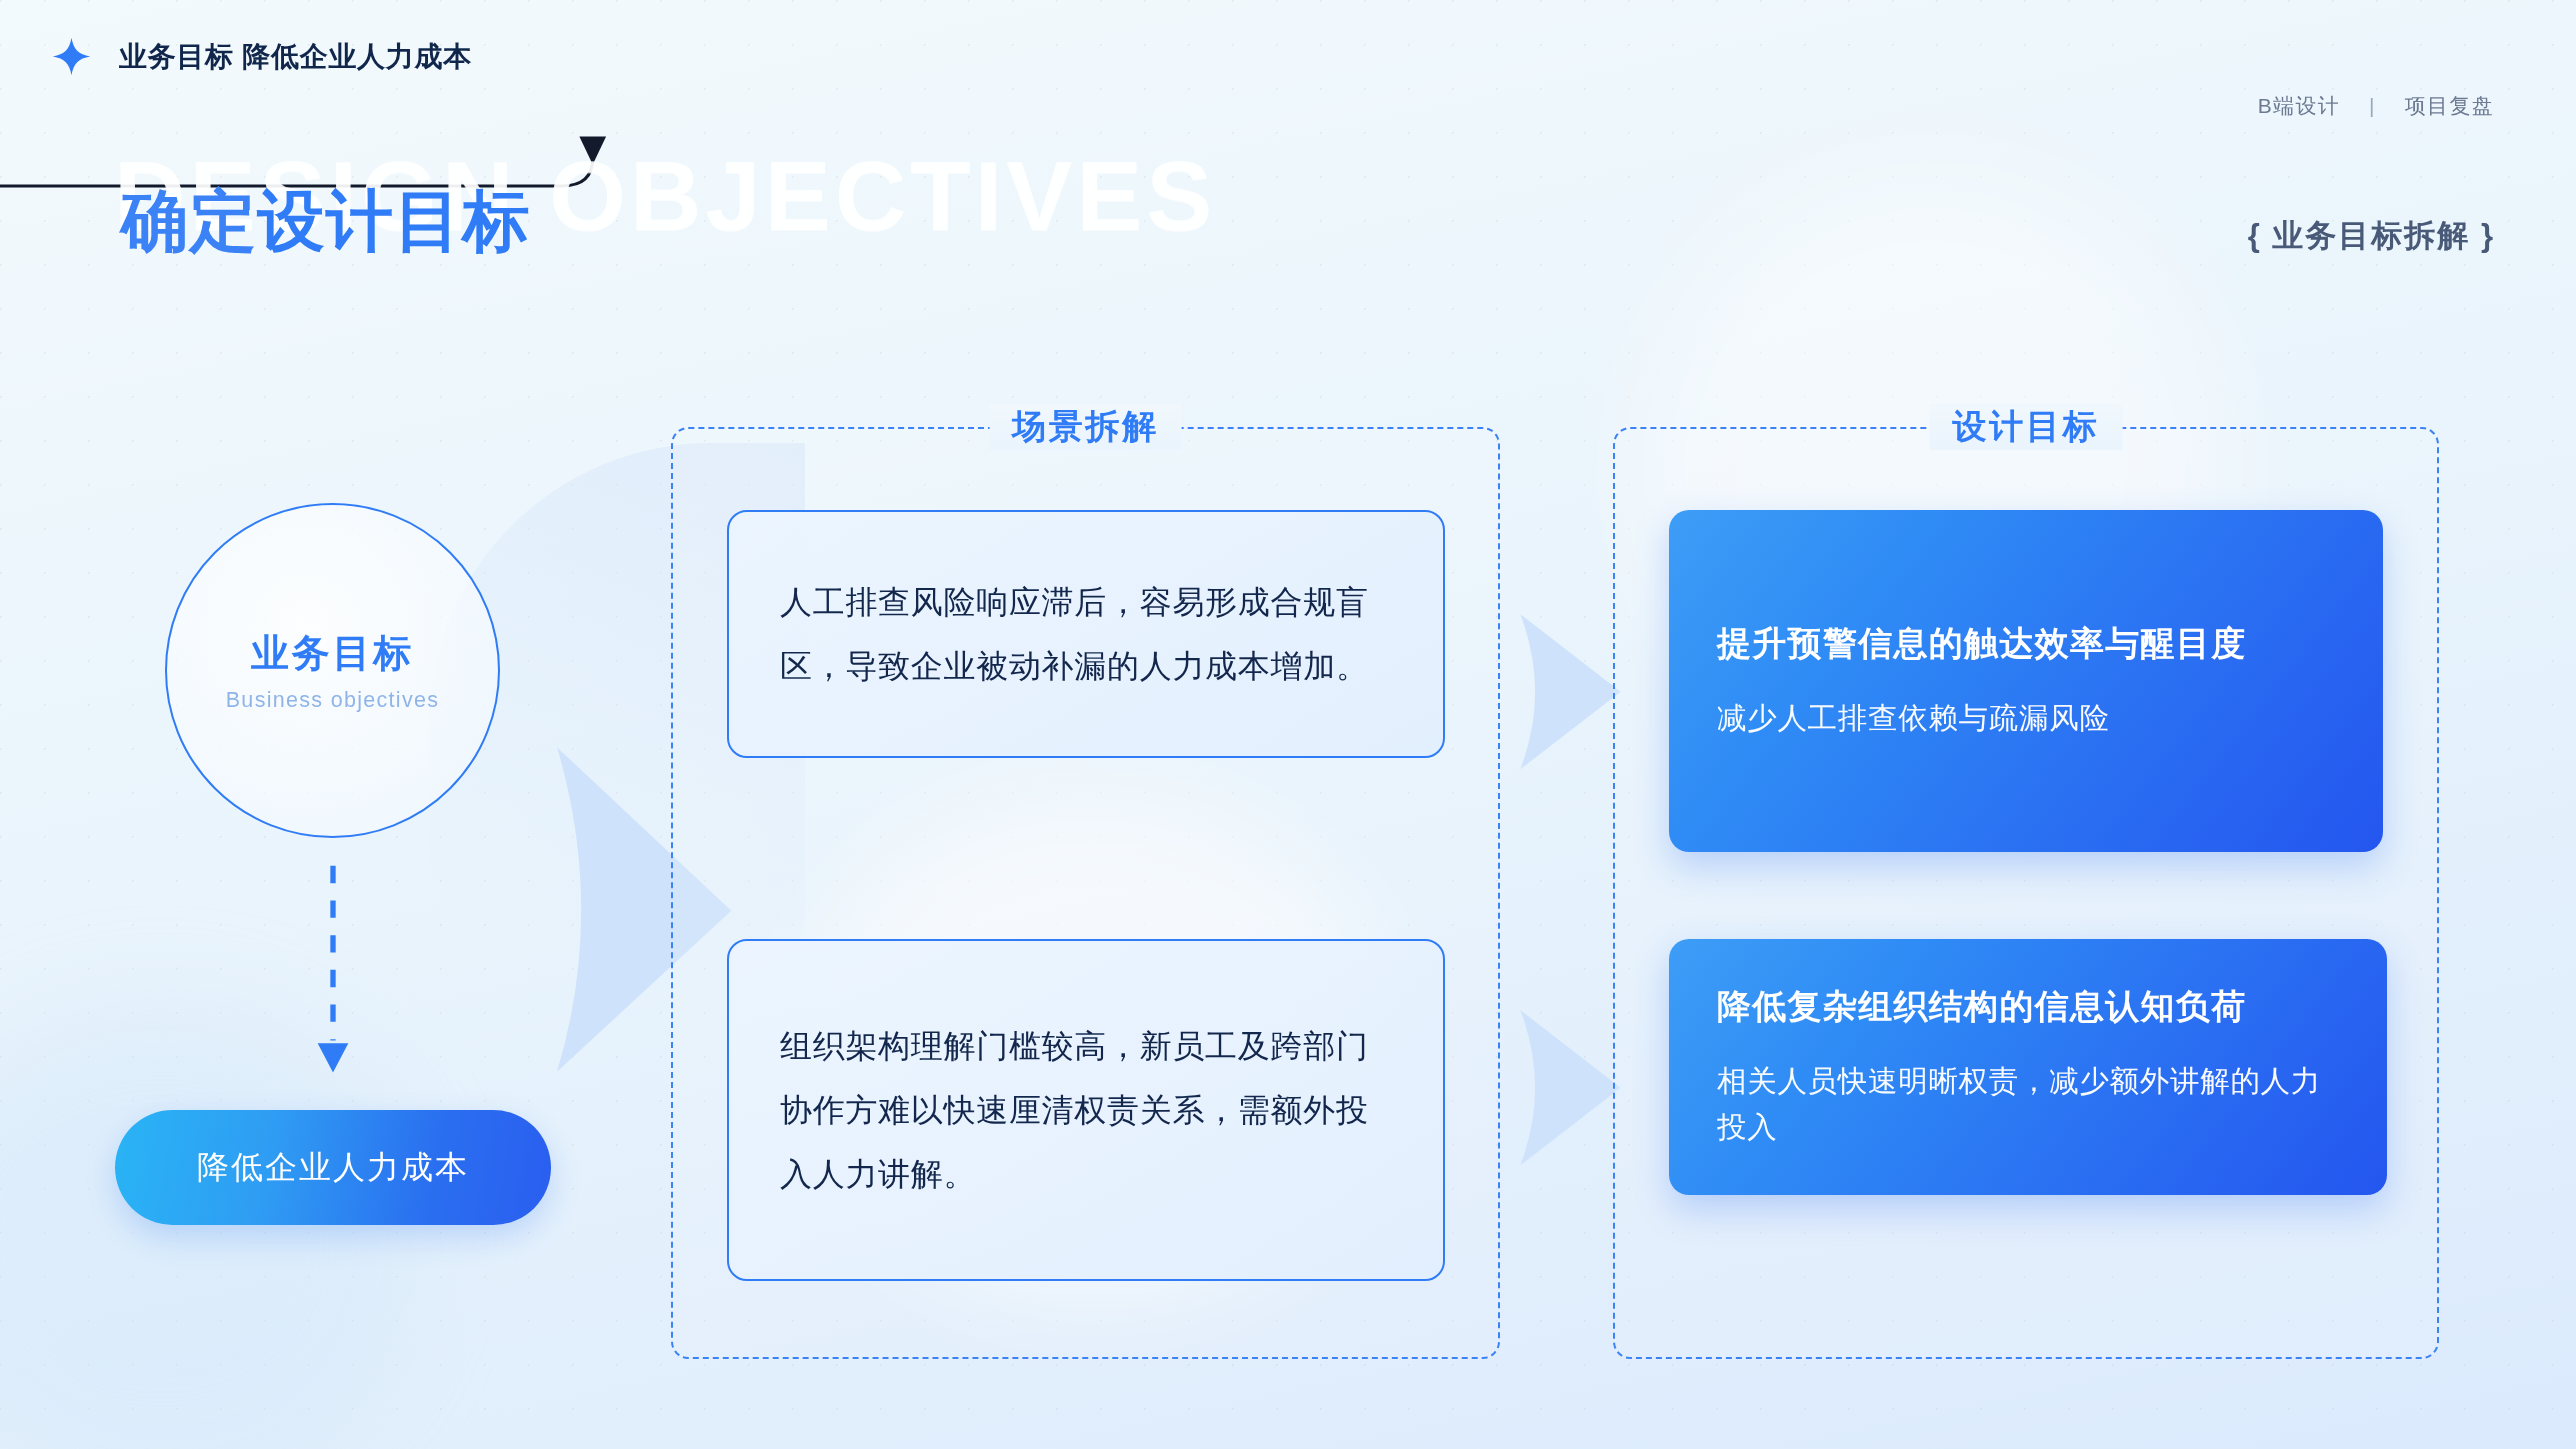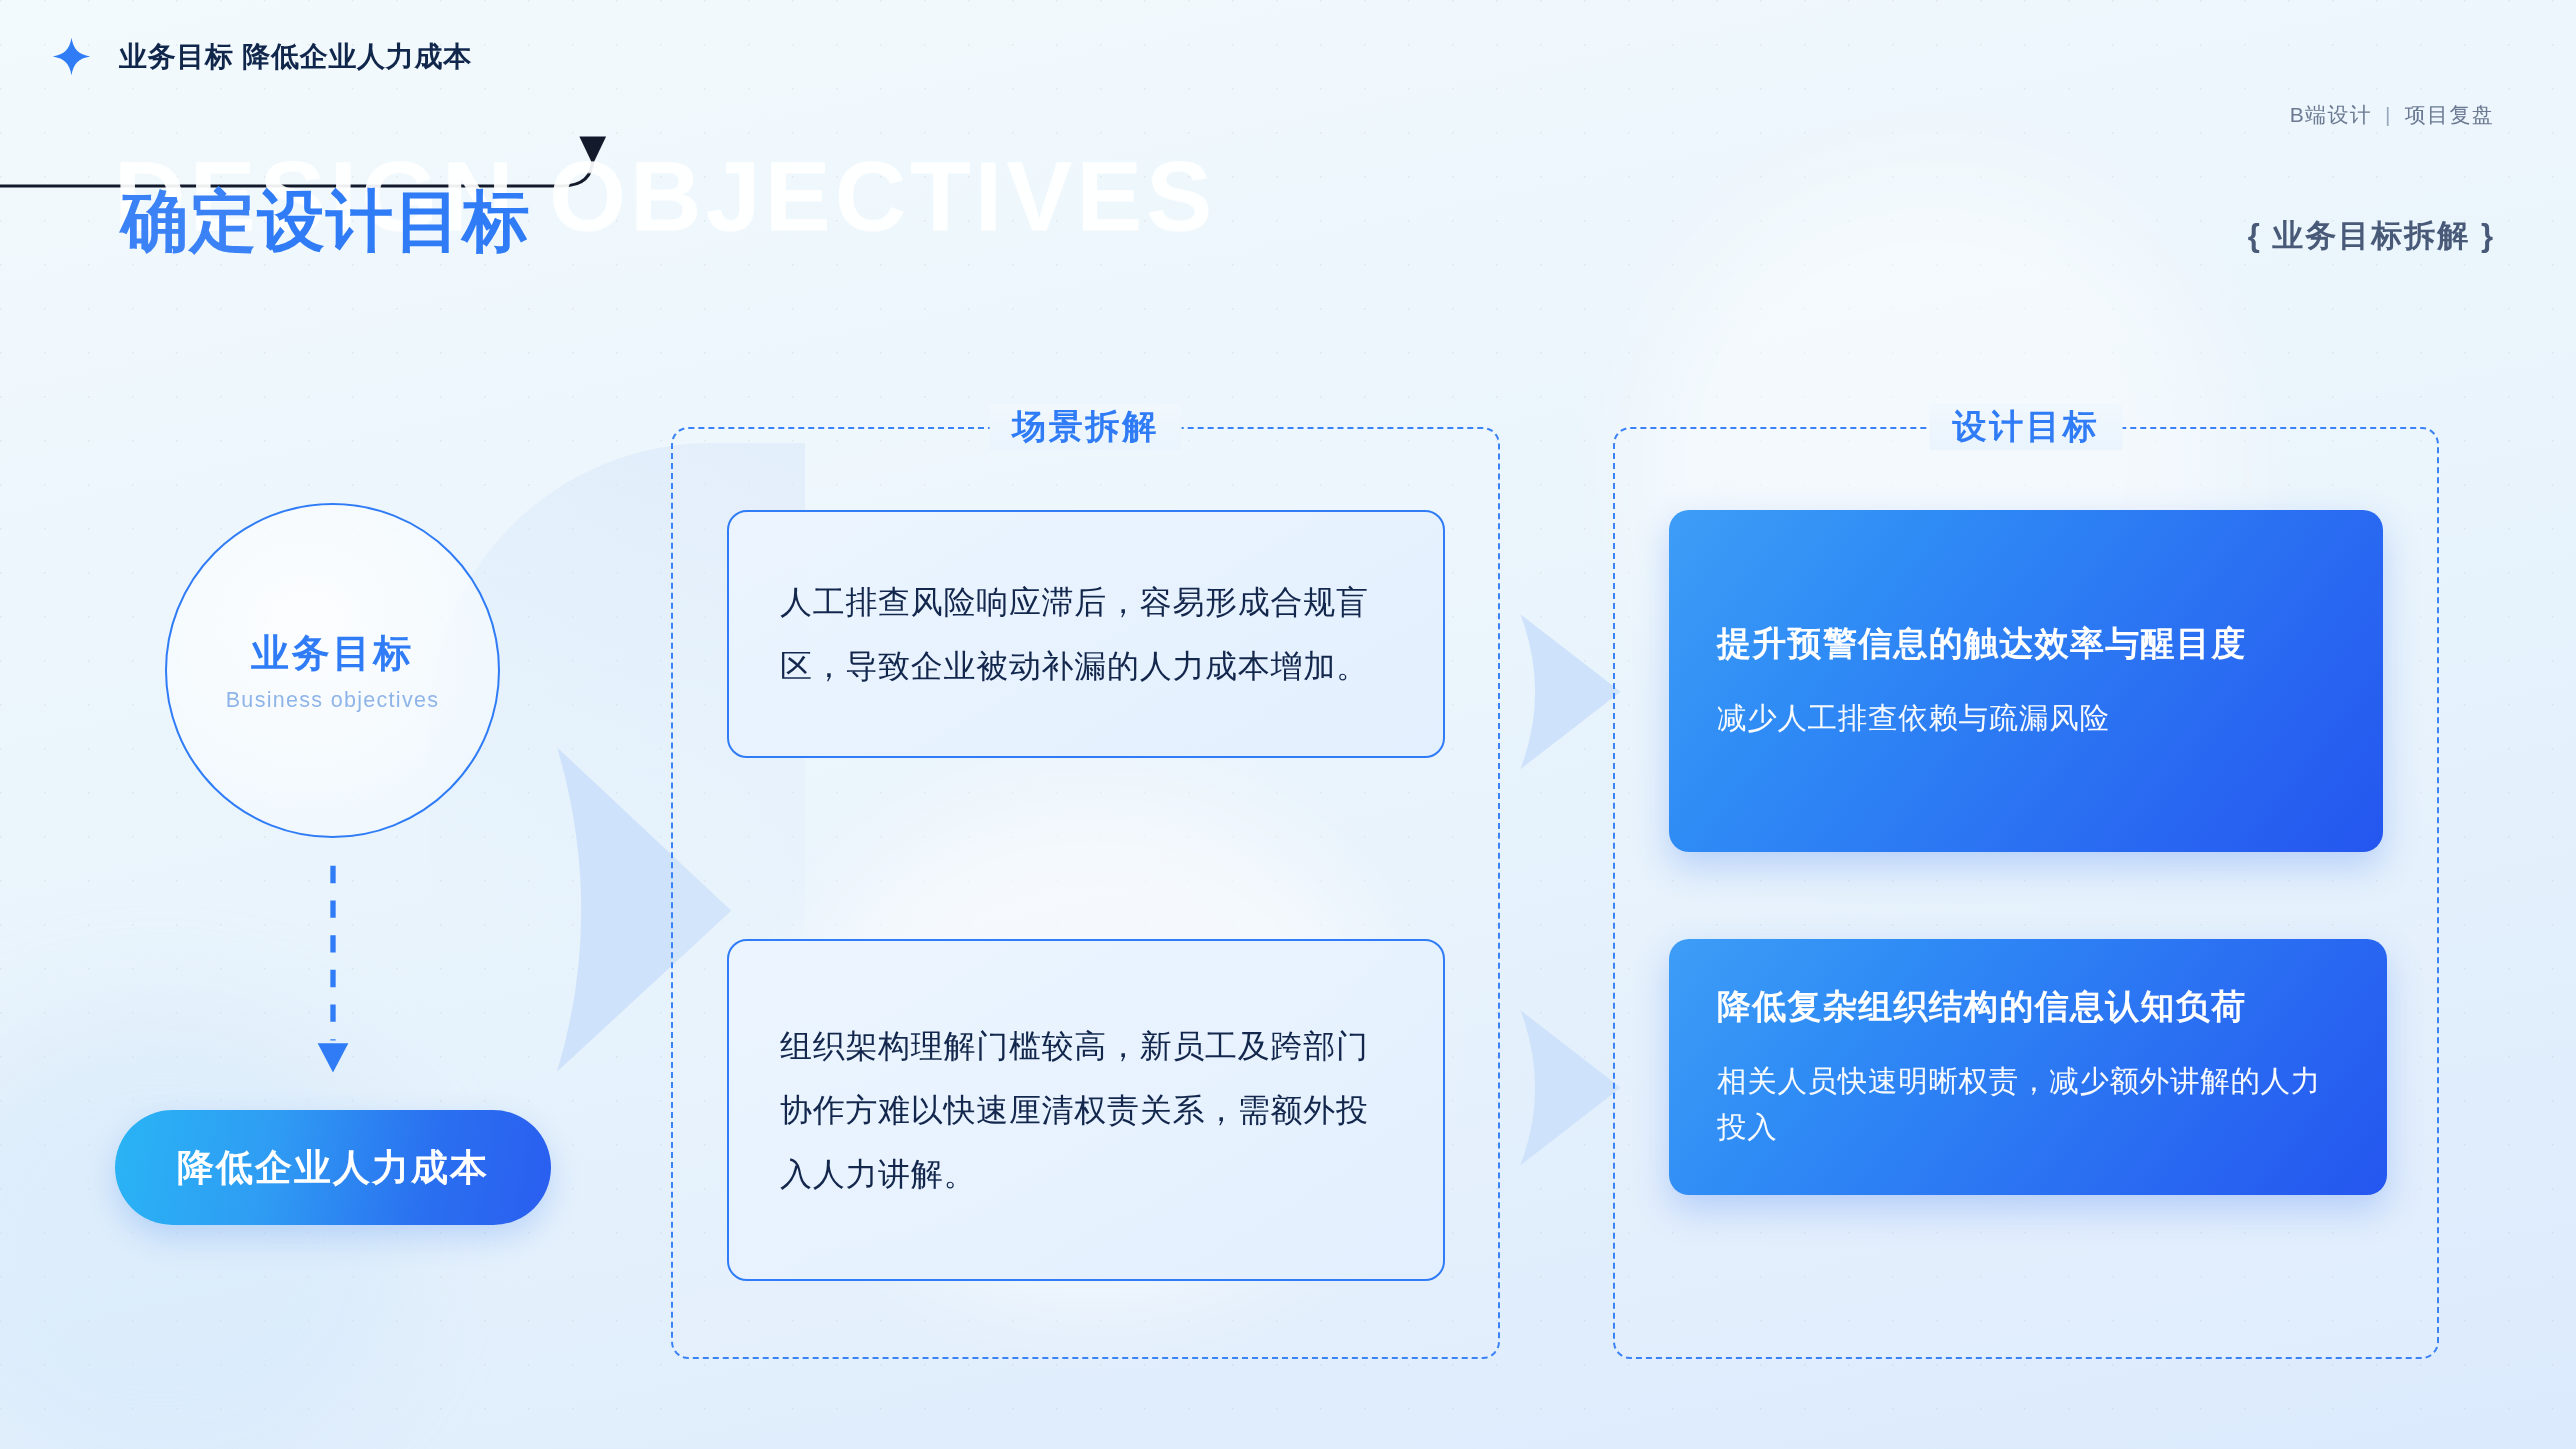--- a/index.html
+++ b/index.html
@@ -44,23 +44,23 @@
   }
 
   .main-title {
     position:absolute; left:121px; top:176px;
     font-size:67px; font-weight:bold; letter-spacing:1.3px; white-space:nowrap;
   }
   .t-dark { color:#3b82f6; }
   .t-blue { color:#2f7cf6; }
 
   .meta {
-    position:absolute; right:82px; top:101px;
+    position:absolute; right:82px; top:92px;
     font-size:21px; color:#6b7a92; letter-spacing:1.3px; white-space:nowrap;
-    display:flex; align-items:center; gap:13px;
+    display:flex; align-items:center; gap:29px;
   }
   .meta .sep { color:#9aa8bb; }
 
   .subtag {
     position:absolute; right:81px; top:215px;
     font-size:31px; font-weight:bold; color:#485a78; letter-spacing:2px; white-space:nowrap;
   }
 
   
   .circle {
@@ -74,21 +74,21 @@
 
   .dash-down { position:absolute; left:315px; top:865px; width:36px; height:215px; }
 
   .pill {
     position:absolute; left:115px; top:1110px; width:436px; height:115px;
     border-radius:58px;
     background:linear-gradient(100deg,#29b4f5 0%, #2f9cf3 36%, #2a6ff0 72%, #2a5ef0 100%);
     box-shadow:0 12px 29.5px rgba(44,120,240,0.22);
     display:flex; align-items:center; justify-content:center;
   }
-  .pill-text { color:#ffffff; font-size:37px; font-weight:bold; letter-spacing:2px; }
+  .pill-text { color:#ffffff; font-size:32px; font-weight:normal; letter-spacing:2px; }
 
   
   .chev { position:absolute; pointer-events:none; }
   .chev-1 { left:533px;  top:735px; width:221px; height:349px; }
   .chev-2 { left:1507px; top:607px;  width:127px; height:168px; }
   .chev-3 { left:1507px; top:1003px; width:127px; height:168px; }
 
   
   .group {
     position:absolute;

